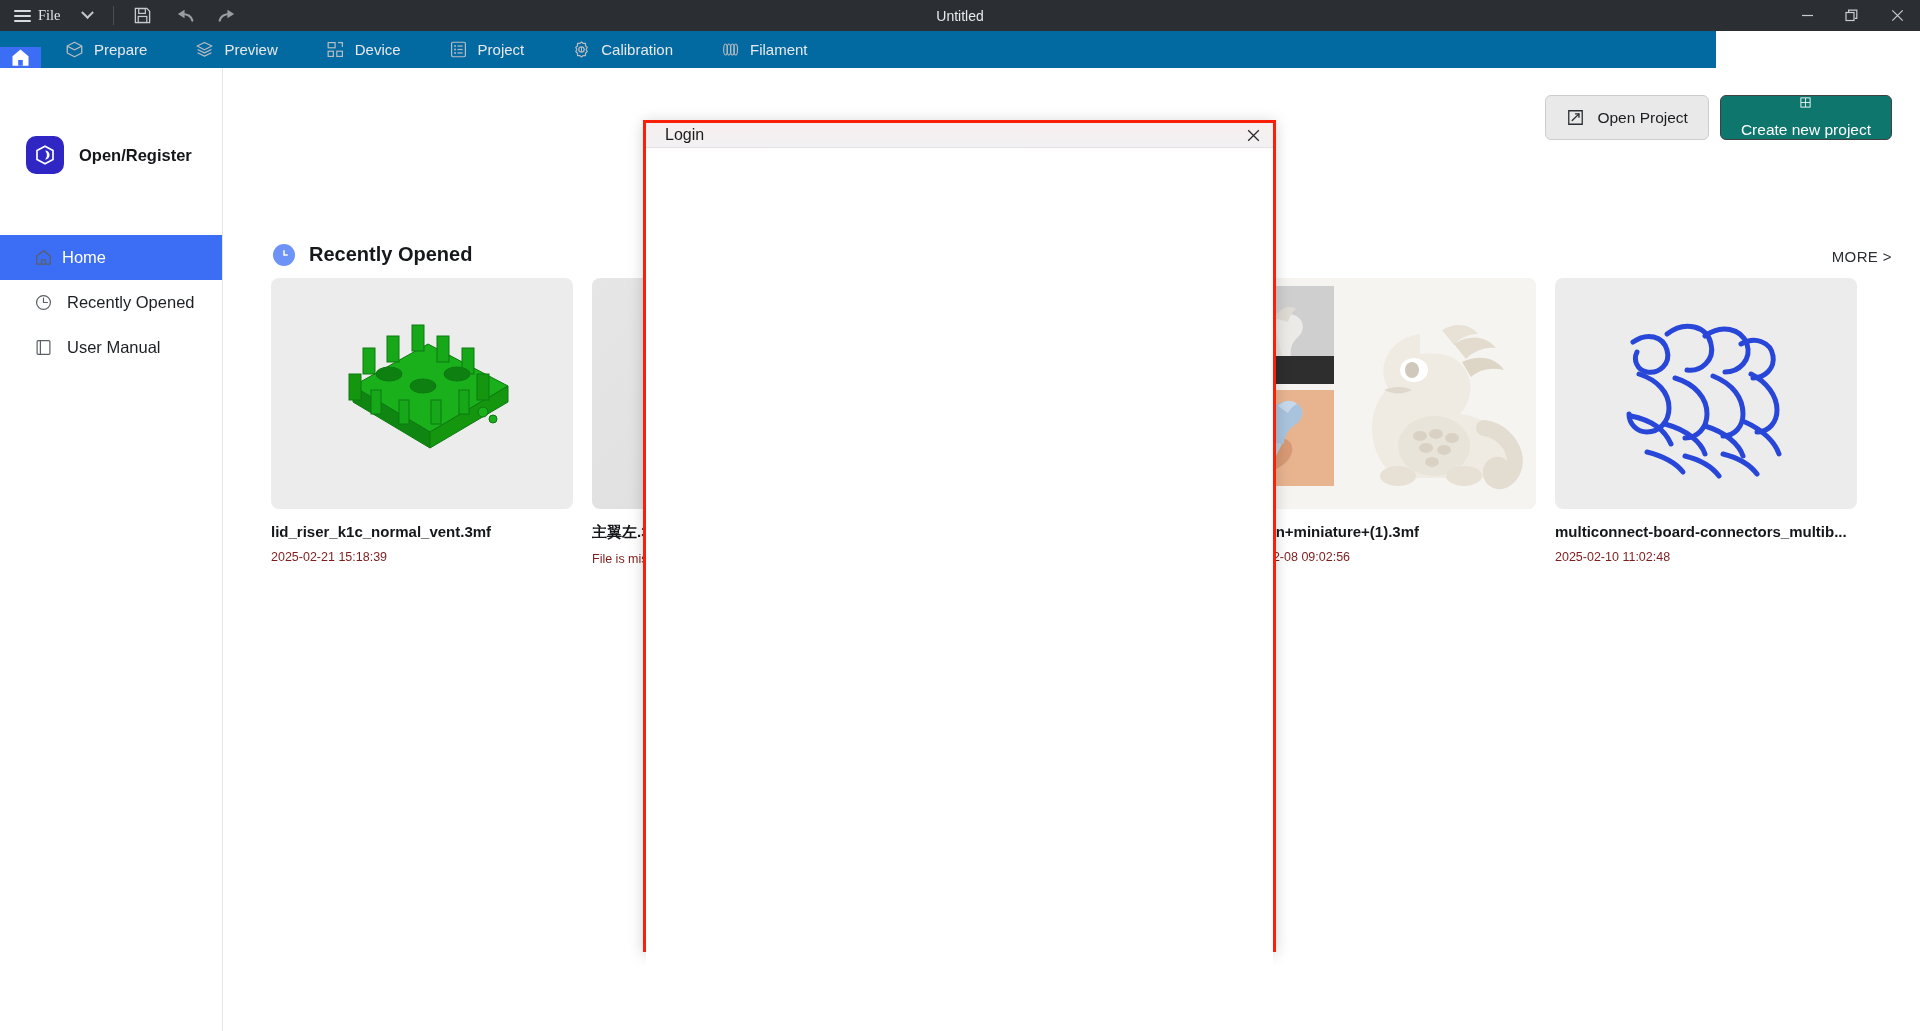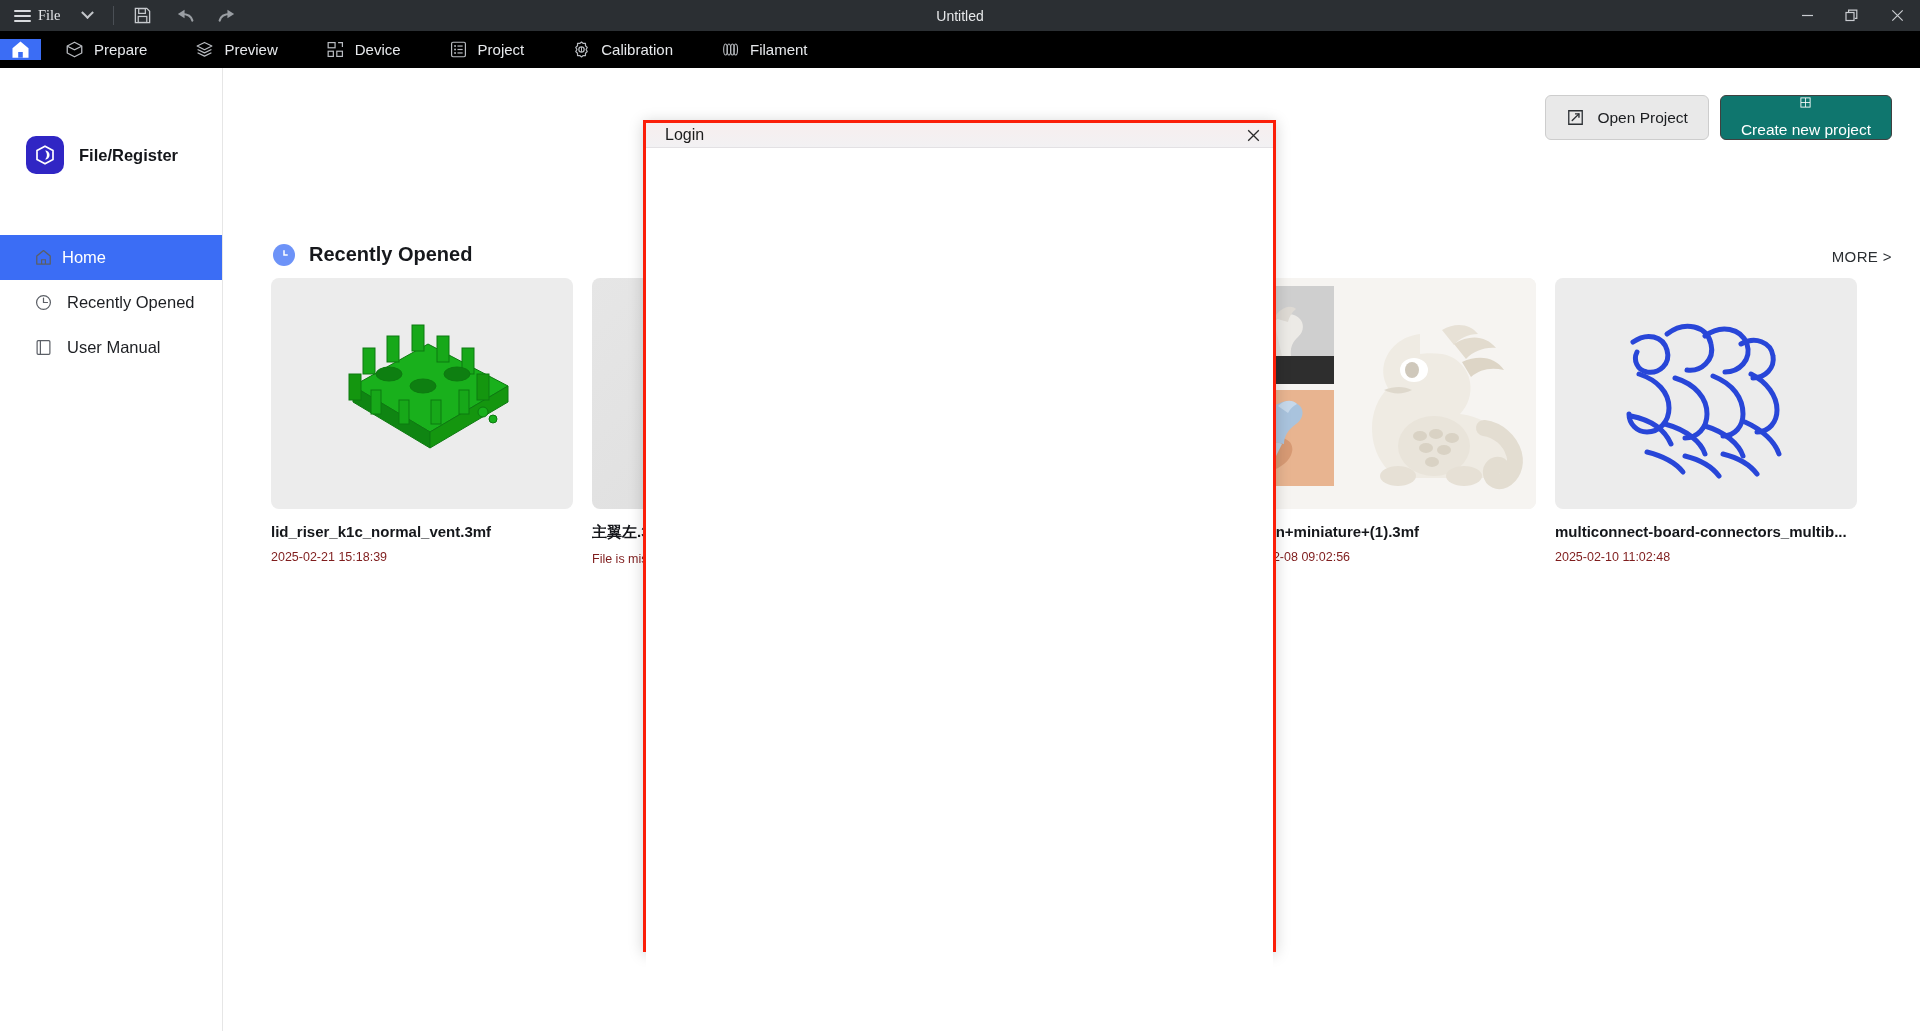--- a/index.html
+++ b/index.html
@@ -35,22 +35,22 @@
   .tb-icon-btn svg { display: block; }
   #tb-title {
     position: absolute; left: 0; right: 0; text-align: center;
     font-size: 14px; color: #e6e8ea; pointer-events: none;
   }
   .tb-right { position: absolute; right: 0; top: 0; height: 31px; display: flex; }
   .win-btn { width: 45px; height: 31px; display: flex; align-items: center; justify-content: center; }
 
   
   #tabbar {
-    position: absolute; top: 31px; left: 0; width: 1920px; height: 37px;
-    background: #000000; display: flex; align-items: center;
+    position: absolute; top: 31px; left: 0; width: 1716px; height: 37px;
+    background: #0369a1; display: flex; align-items: flex-end;
   }
   #home-tab {
     width: 41px; background: #3b6df5; display: flex; align-items: center; justify-content: center;
   }
   .tab {
     display: flex; align-items: center; gap: 10px;
     padding: 0 24px; color: #e7e9ec; font-size: 15px; height: 37px;
   }
   .tab svg { display: block; }
 
@@ -267,21 +267,21 @@
 </div>
 
 <div id="sidebar">
   <div id="account">
     <div id="account-avatar">
       <svg width="24" height="24" viewBox="0 0 24 24">
         <path d="M12 3.2 20 7.6v8.8L12 20.8 4 16.4V7.6z" fill="none" stroke="#ffffff" stroke-width="1.7" stroke-linejoin="round"></path>
         <path d="M12 7.4c2.6 0 4.6 2 4.6 4.6S14.6 16.6 12 16.6c1.3-1.4 1.9-2.8 1.9-4.6S13.3 8.8 12 7.4z" fill="#ffffff"></path>
       </svg>
     </div>
-    <span id="account-label">File/Register</span>
+    <span id="account-label">Open/Register</span>
   </div>
 
   <div id="sidenav">
     <div class="nav-item active">
       <span class="nav-ico">
         <svg width="19" height="19" viewBox="0 0 22 22">
           <path d="M11 3 3.2 9.4v9.2h15.6V9.4z" fill="none" stroke="#5b5f66" stroke-width="1.5" stroke-linejoin="round"></path>
           <path d="M8.8 18.6v-5h4.4v5" fill="none" stroke="#5b5f66" stroke-width="1.4"></path>
         </svg>
       </span>

